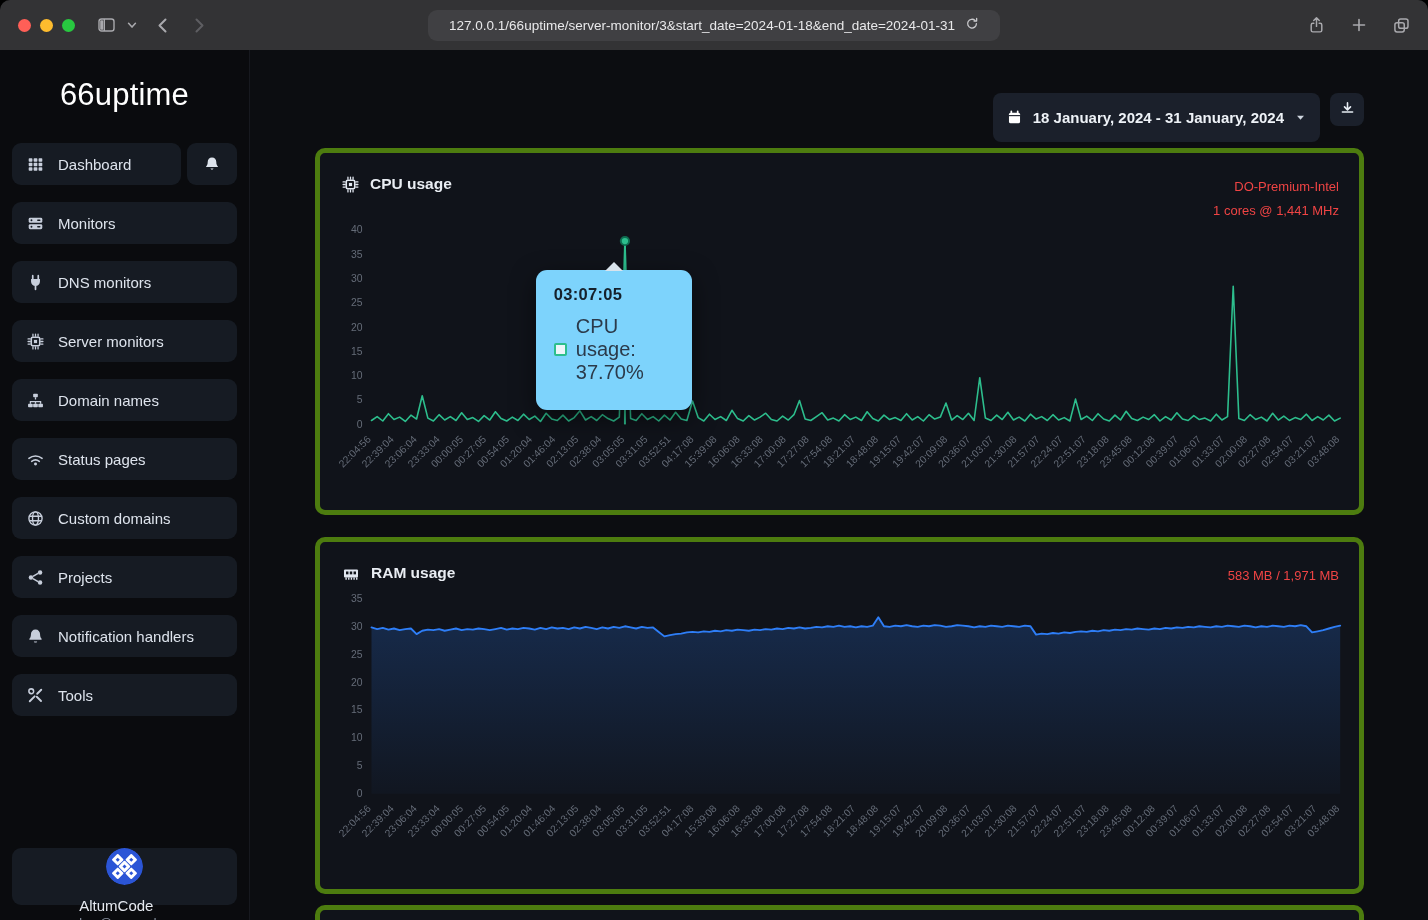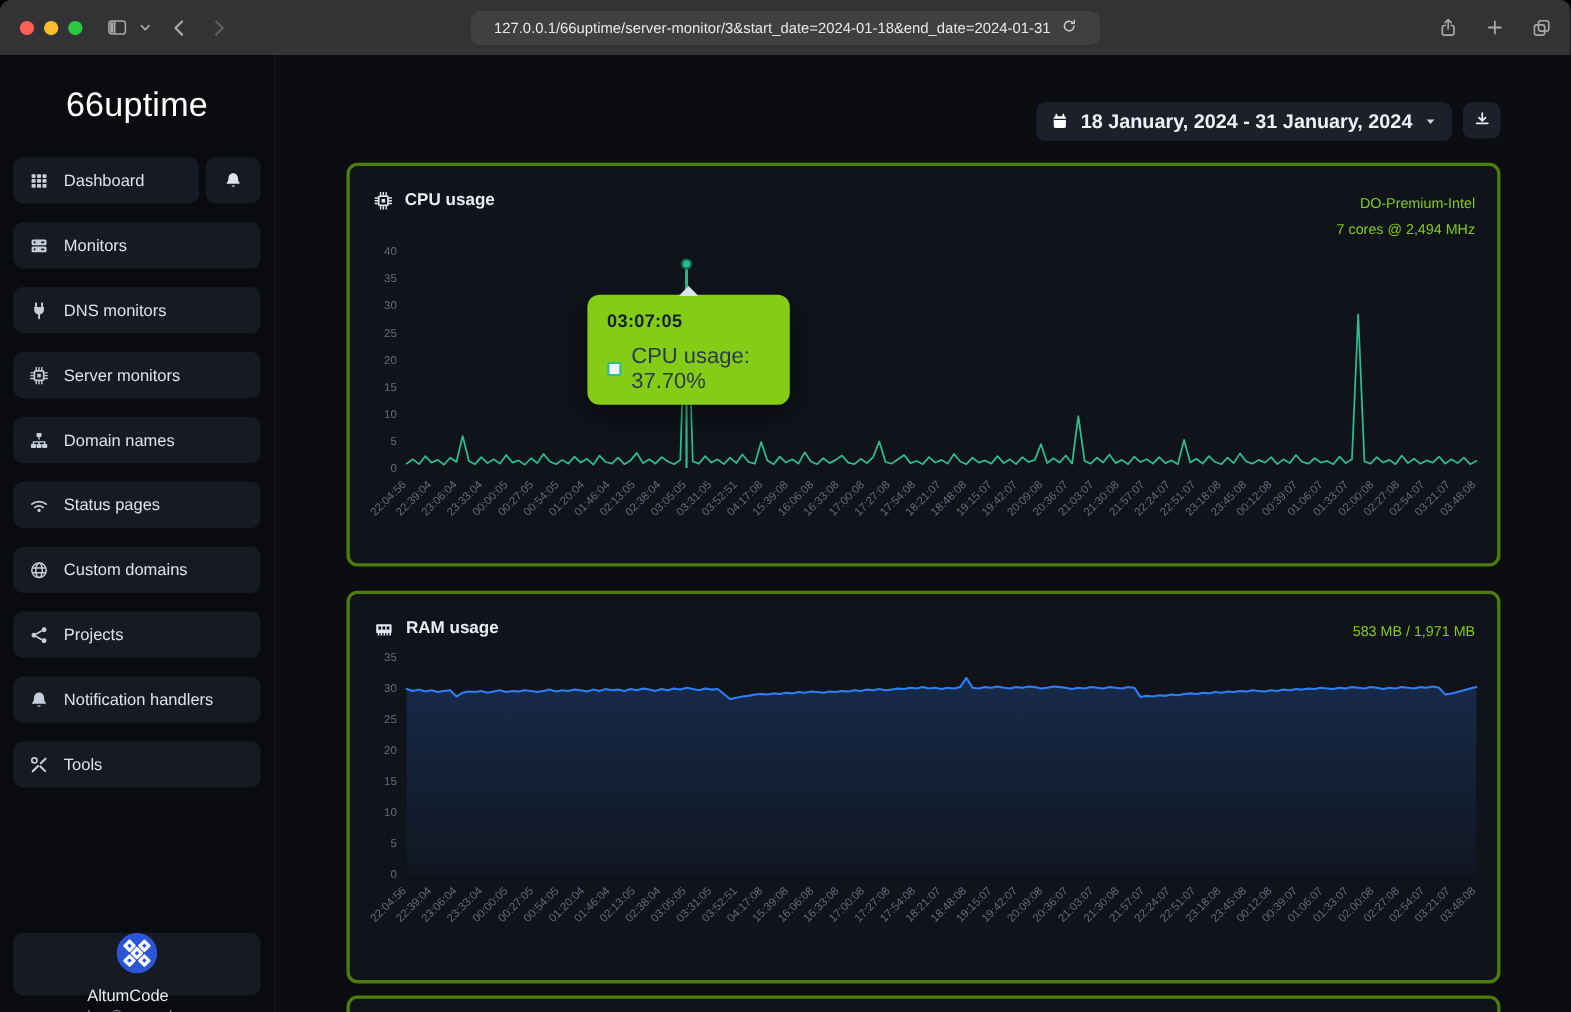--- a/index.html
+++ b/index.html
@@ -33,38 +33,38 @@
   .nav-item span.lbl { white-space:nowrap; }
   .bell-btn { background:#161b23; border-radius:9px; width:50px; height:42px; display:flex; align-items:center; justify-content:center; color:#dde3ec; cursor:pointer; flex:none; }
   .user-card { position:absolute; left:12px; right:12px; bottom:15px; height:57px; background:#161b23; border-radius:9px; display:flex; align-items:center; gap:12px; padding:0 12px; cursor:pointer;flex-direction:column; }
   .user-card .avatar { width:37px; height:37px; border-radius:50%; overflow:hidden; flex-shrink:0; }
   .user-name { color:#e6eaf1; font-size:15px; font-weight:500; line-height:1.25; }
   .user-email { color:#8a93a2; font-size:12.5px; }
 
   
   .main { flex:1; background:#0c0d11; position:relative; overflow:hidden; }
   .toolbar { position:absolute; top:43px; right:64px; display:flex; gap:10px; }
-  .date-btn { height:35px; background:#1b202b; border:none; border-radius:8px; color:#eef2f7; font-size:18px; font-weight:600; display:flex; align-items:center; gap:11px; padding:0 14px; cursor:pointer; font-family:inherit;text-align:center; }
+  .date-btn { height:49px; background:#1b202b; border:none; border-radius:8px; color:#eef2f7; font-size:15px; font-weight:600; display:flex; align-items:center; gap:11px; padding:0 14px; cursor:pointer; font-family:inherit;text-align:center; }
   .date-btn .cal { color:#fff; display:flex; }
   .date-btn .caret { color:#cfd6e0; display:flex; }
   .dl-btn { width:34px; height:33px; background:#1b202b; border:none; border-radius:8px; color:#e8edf4; display:flex; align-items:center; justify-content:center; cursor:pointer; }
 
-  .card { position:absolute; left:65px; width:1049px; background:#10131a; border:3px solid #4d7c0f; border-radius:10px; }
+  .card { position:absolute; left:65px; width:1049px; background:#10131a; border:5px solid #4d7c0f; border-radius:10px; }
   .card.cpu { top:98px; height:367px; }
   .card.ram { top:487px; height:357px; }
   .card.stub { top:855px; height:40px; border-radius:10px; }
   .card-head { position:absolute; top:22px; left:22px; right:20px; display:flex; align-items:flex-start; z-index:2; pointer-events:none; }
   .card-title { display:flex; align-items:center; gap:11px; color:#e9edf3; font-size:15.5px; font-weight:600; }
   .card-title .ic { color:#e2e8f1; display:flex; }
-  .card-meta { margin-left:auto; text-align:right; color:#84cc16; font-size:13px; line-height:1.85; }
+  .card-meta { margin-left:auto; text-align:right; color:#ef4444; font-size:13px; line-height:1.85; }
   .chart-svg { position:absolute; inset:0; width:100%; height:100%; }
   .ylabel, .xlabel { fill:#656c78; font-size:10.5px; font-family:"Liberation Sans",sans-serif; }
 
   
-  .tooltip { position:absolute; width:184px; background:#84cc16; border-radius:11px; padding:15px 18px 9px; box-shadow:0 8px 24px rgba(0,0,0,.5); z-index:3; }
+  .tooltip { position:absolute; width:156px; background:#7dd3fc; border-radius:11px; padding:15px 18px 26px; box-shadow:0 8px 24px rgba(0,0,0,.5); z-index:3; }
   .tooltip::before { content:""; position:absolute; top:-8px; left:50%; margin-left:-9px; border-left:9px solid transparent; border-right:9px solid transparent; border-bottom:9px solid #d9e3ec; }
   .tt-time { color:#15202b; font-size:16.5px; font-weight:700; letter-spacing:.3px; }
   .tt-row { margin-top:11px; display:flex; align-items:center; gap:9px; color:#2b3a4a; font-size:20px; }
   .tt-swatch { width:13px; height:13px; border:2px solid #2dbe8d; background:#eef5f9; border-radius:2px; flex-shrink:0; }
 </style>
 </head>
 <body>
 
 <div class="window">
 
@@ -366,21 +366,21 @@
                   <rect x="6.5" y="6.5" width="3" height="3" fill="currentColor"></rect>
                   <g stroke="currentColor" stroke-width="1.2" stroke-linecap="round">
                     <path d="M5.6 1v2M8 1v2M10.4 1v2M5.6 13v2M8 13v2M10.4 13v2M1 5.6h2M1 8h2M1 10.4h2M13 5.6h2M13 8h2M13 10.4h2"></path>
                   </g>
                 </svg>
             </span>
             <span>CPU usage</span>
           </div>
           <div class="card-meta">
             <div>DO-Premium-Intel</div>
-            <div>7 cores @ 2,494 MHz</div>
+            <div>1 cores @ 1,441 MHz</div>
           </div>
         </div>
         <svg class="chart-svg" id="cpu-chart" viewBox="0 0 1049 367" preserveAspectRatio="none">
             <text x="43" y="282.5" text-anchor="end" class="ylabel">0</text>
             <text x="43" y="257.5" text-anchor="end" class="ylabel">5</text>
             <text x="43" y="232.5" text-anchor="end" class="ylabel">10</text>
             <text x="43" y="207.5" text-anchor="end" class="ylabel">15</text>
             <text x="43" y="182.5" text-anchor="end" class="ylabel">20</text>
             <text x="43" y="157.5" text-anchor="end" class="ylabel">25</text>
             <text x="43" y="132.5" text-anchor="end" class="ylabel">30</text>

